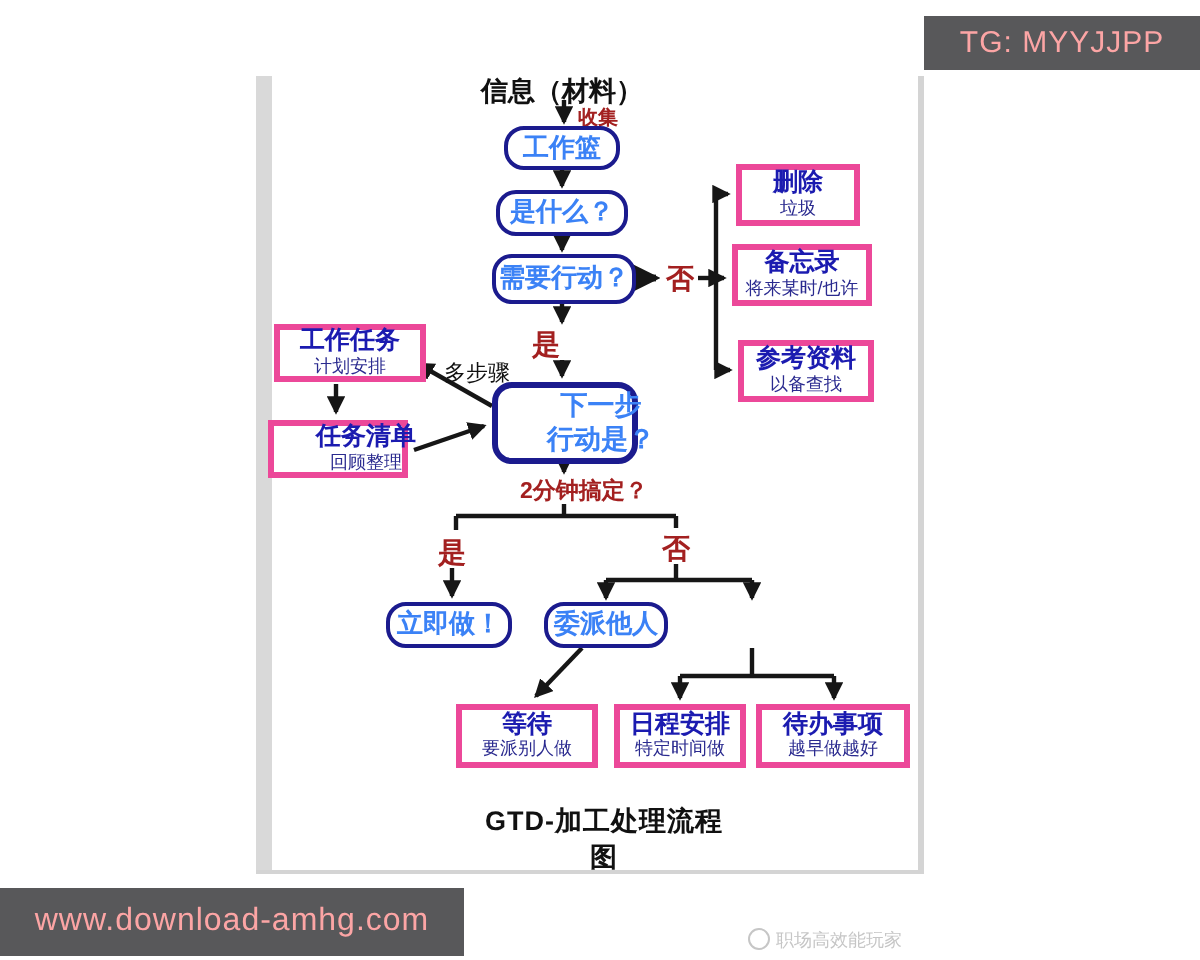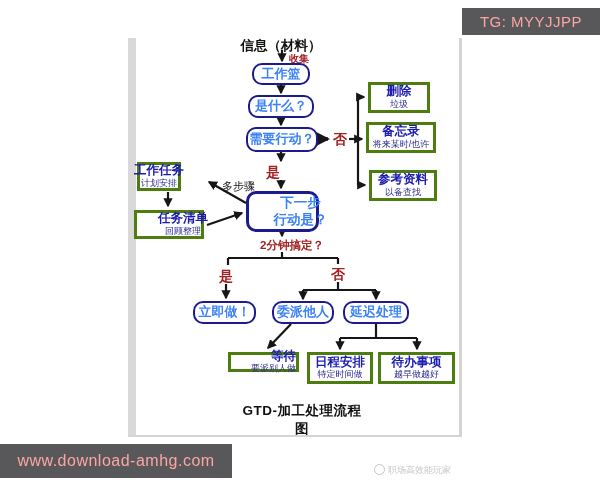--- a/index.html
+++ b/index.html
@@ -17,21 +17,21 @@
   }
   
   .bnode{
     position:absolute;border:2.5px solid #1b1b8e;border-radius:10px;background:#fff;
     display:flex;flex-direction:column;align-items:center;justify-content:center;
     font-weight:bold;font-size:13px;color:#3b82f6;line-height:1.25;box-sizing:border-box;
     white-space:nowrap;
   }
   
   .rnode{
-    position:absolute;border:3px solid #4d7c0f;background:#fff;box-sizing:border-box;
+    position:absolute;border:3px solid #ec4899;background:#fff;box-sizing:border-box;
     display:flex;flex-direction:column;align-items:center;justify-content:center;
     text-align:center;white-space:nowrap;
   }
   .rnode .t{font-weight:bold;font-size:12.5px;color:#1b1bb0;line-height:1.1;}
   .rnode .s{font-size:9px;color:#2a2a8f;line-height:1.2;}
   .redlbl{position:absolute;color:#a32020;font-weight:bold;}
   .blklbl{position:absolute;color:#111;}
   #connectors{position:absolute;left:0;top:0;pointer-events:none;}
   .wm{color:#c6c6c6;font-size:9px;display:flex;gap:3px;margin-top:44px;}
   .wm .circ{width:9px;height:9px;border:1px solid #c6c6c6;border-radius:50%;display:inline-block;}
@@ -112,45 +112,42 @@
   <div class="bnode" style="left:246px;top:191px;width:73px;height:41px;border-width:3px;font-size:13.5px;padding-left:36px;">
     <span>下一步</span>
     <span>行动是？</span>
   </div>
   <div class="bnode" style="left:193px;top:301px;width:63px;height:23px;">
       <span>立即做！</span>
     </div>
   <div class="bnode" style="left:272px;top:301px;width:62px;height:23px;">
       <span>委派他人</span>
     </div>
-  <div class="bnode" style="left:343px;top:301px;width:66px;height:23px;">
-      <span>延迟处理</span>
-    </div>
 
   <div class="rnode" style="left:368px;top:82px;width:62px;height:31px;">
     <span class="t">删除</span>
     <span class="s">垃圾</span>
   </div>
   <div class="rnode" style="left:366px;top:122px;width:70px;height:31px;">
     <span class="t">备忘录</span>
     <span class="s">将来某时/也许</span>
   </div>
   <div class="rnode" style="left:369px;top:170px;width:68px;height:31px;">
     <span class="t">参考资料</span>
     <span class="s">以备查找</span>
   </div>
-  <div class="rnode" style="left:137px;top:162px;width:44px;height:29px;">
+  <div class="rnode" style="left:137px;top:162px;width:76px;height:29px;">
     <span class="t">工作任务</span>
     <span class="s">计划安排</span>
   </div>
   <div class="rnode" style="left:134px;top:210px;width:70px;height:29px;padding-left:28px;">
     <span class="t">任务清单</span>
     <span class="s">回顾整理</span>
   </div>
-  <div class="rnode" style="left:228px;top:352px;width:71px;height:20px;align-items:flex-end;">
+  <div class="rnode" style="left:228px;top:352px;width:71px;height:32px;">
     <span class="t">等待</span>
     <span class="s">要派别人做</span>
   </div>
   <div class="rnode" style="left:307px;top:352px;width:66px;height:32px;">
     <span class="t">日程安排</span>
     <span class="s">特定时间做</span>
   </div>
   <div class="rnode" style="left:378px;top:352px;width:77px;height:32px;">
     <span class="t">待办事项</span>
     <span class="s">越早做越好</span>

